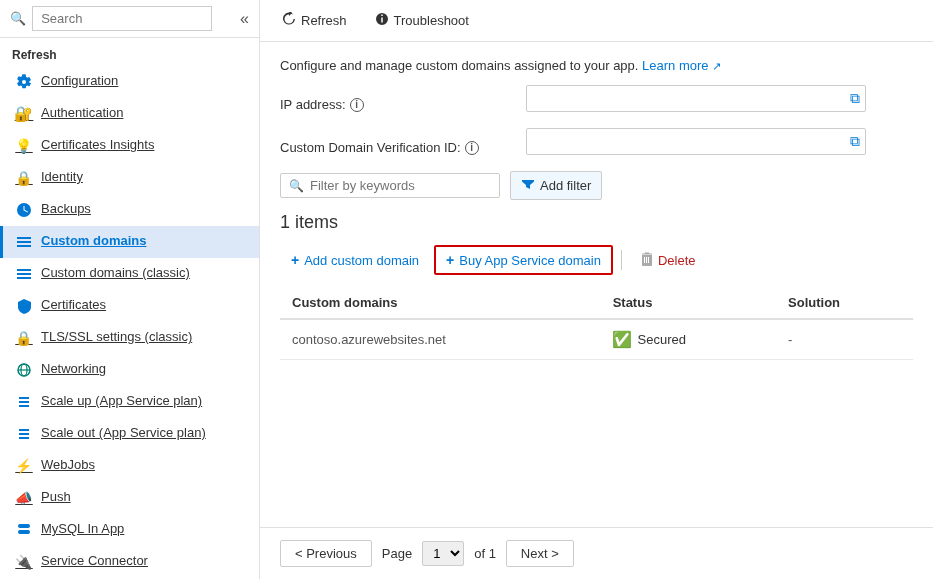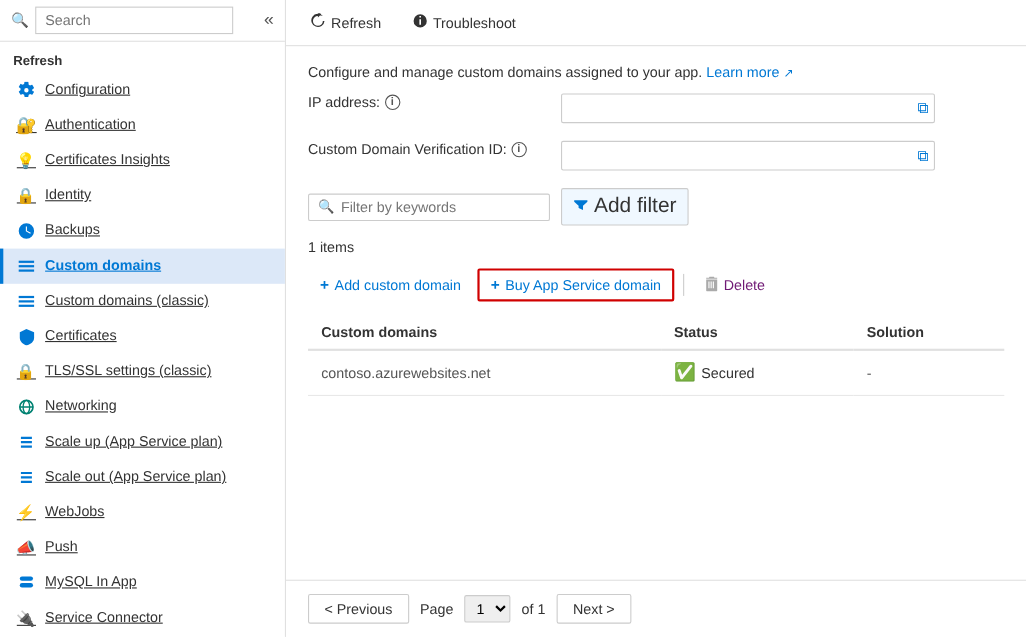--- a/index.html
+++ b/index.html
@@ -109,22 +109,22 @@
     }
 
     .description {
       font-size: 13px;
       color: #333;
     }
     .description a { color: #0078d4; text-decoration: none; }
 
     .field-row {
       display: flex;
-      align-items: flex-start;
-      gap: 10px;
+      align-items: flex-end;
+      gap: 26px;
       margin-bottom: 4px;
     }
     .field-label {
       font-size: 13px;
       color: #333;
       min-width: 220px;
       display: flex;
       align-items: center;
       gap: 4px;
     }
@@ -178,26 +178,26 @@
     }
     .add-filter-btn {
       display: flex;
       align-items: center;
       gap: 5px;
       background: none;
       border: 1px solid #ccc;
       border-radius: 2px;
       padding: 5px 10px;
       cursor: pointer;
-      font-size: 19px;
+      font-size: 13px;
       color: #333;
       background: #f0f8ff;
     }
 
-    .items-count { font-size: 13px; color: #333; }
+    .items-count { font-size: 18px; color: #333; }
 
     .action-bar {
       display: flex;
       align-items: center;
       gap: 4px;
     }
     .action-btn {
       display: flex;
       align-items: center;
       gap: 5px;
@@ -207,21 +207,21 @@
       padding: 5px 10px;
       cursor: pointer;
       font-size: 13px;
       color: #0078d4;
     }
     .action-btn.highlighted {
       border: 2px solid #d00000;
       color: #0078d4;
     }
     .action-btn.disabled {
-      color: #701a75;
+      color: #b91c1c;
       cursor: default;
     }
     .action-separator {
       width: 1px;
       height: 20px;
       background: #ccc;
       margin: 0 4px;
     }
 
     

